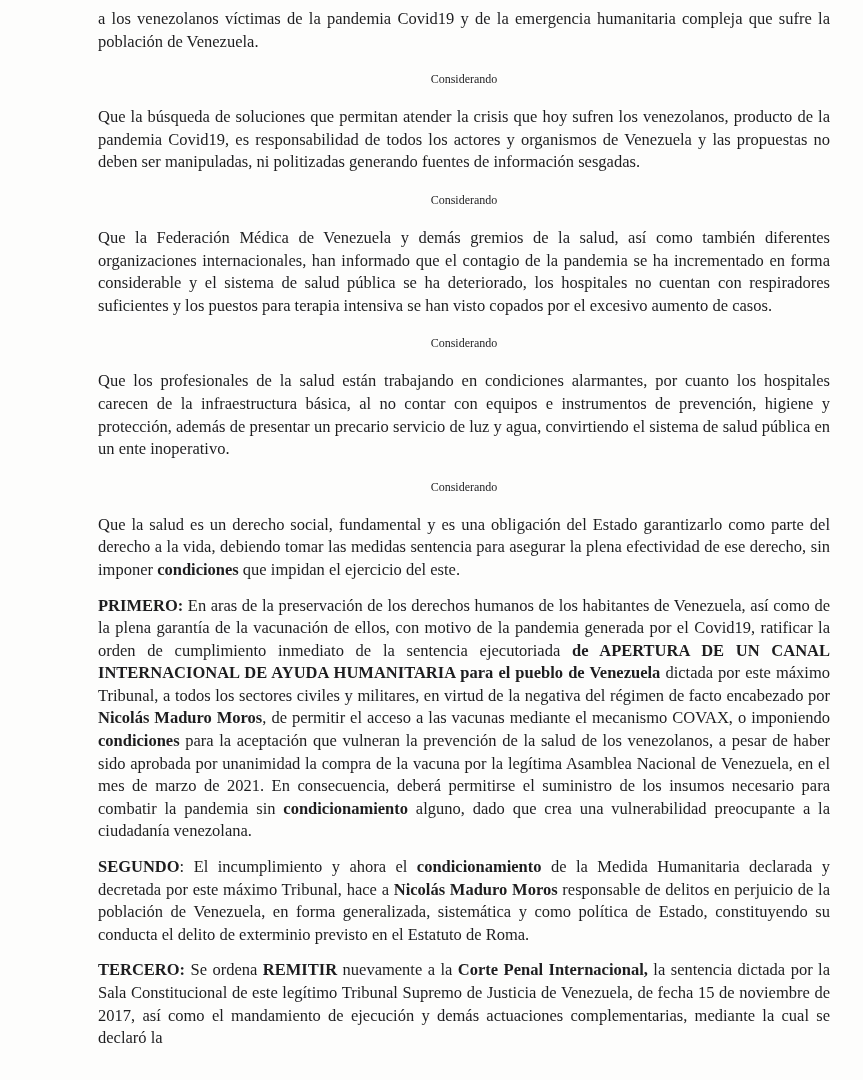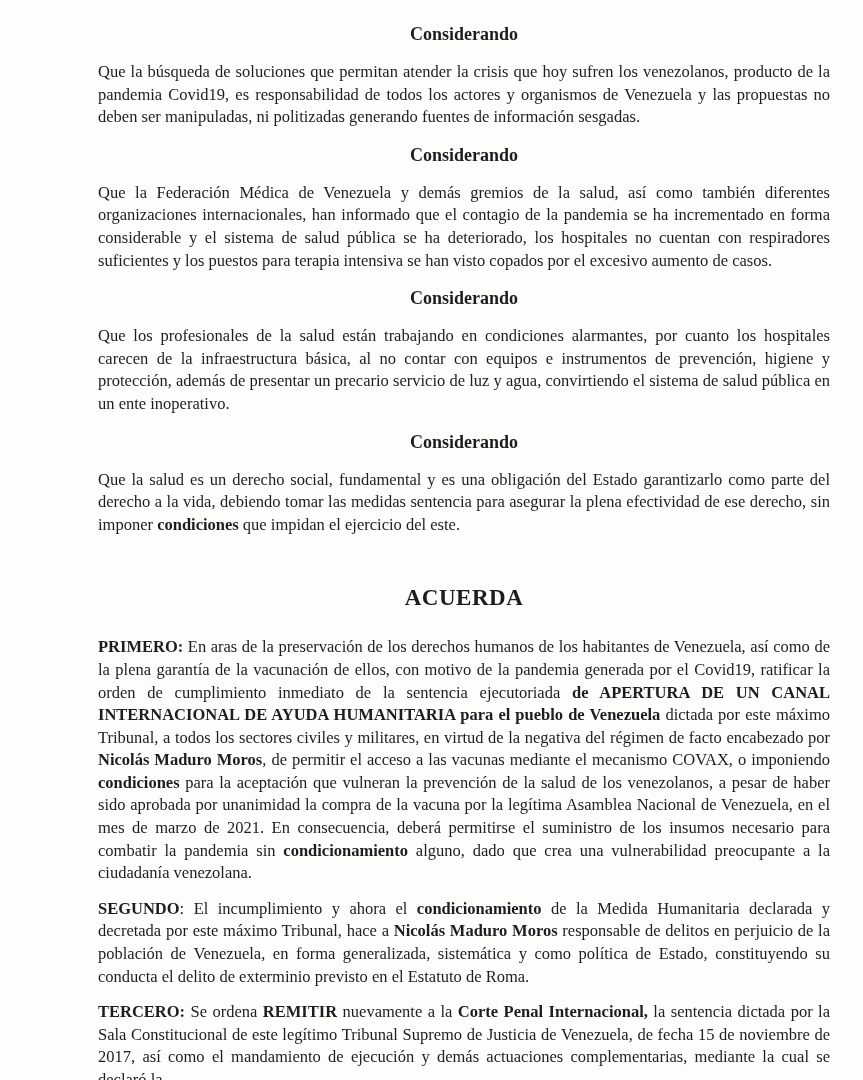--- a/index.html
+++ b/index.html
@@ -24,46 +24,46 @@
   .doc p.para {
     margin: 13px 0;
     text-align: justify;
   }
   .doc p.para:first-child {
     margin-top: 0;
   }
   .doc h3.considerando {
     margin: 15px 0;
     text-align: center;
-    font-size: 18px;
-    font-weight: bold;
+    font-size: 12px;
+    font-weight: normal;
     line-height: 23px;
   }
   .doc h2.acuerda {
     margin: 48px 0 24px 0;
     text-align: center;
     font-size: 23px;
     font-weight: bold;
     letter-spacing: 0.5px;
     line-height: 28px;
   }
   .run-b { font-weight: bold; }
   .run-u { text-underline-offset: 2px; }
 </style>
 </head>
 <body>
 
 <div class="page">
   <article class="doc" id="doc-body">
+      <p class="para"><span class="">a los venezolanos víctimas de la pandemia Covid19 y de la emergencia humanitaria compleja que sufre la población de Venezuela.</span></p>
       <h3 class="considerando">Considerando</h3>
       <p class="para"><span class="">Que la búsqueda de soluciones que permitan atender la crisis que  hoy sufren los venezolanos, producto de la pandemia Covid19, es responsabilidad de todos los actores y organismos de Venezuela y las propuestas no deben ser manipuladas, ni politizadas generando fuentes de información sesgadas.</span></p>
       <h3 class="considerando">Considerando</h3>
       <p class="para"><span class="">Que la Federación Médica de Venezuela y demás gremios de la salud, así como también diferentes organizaciones internacionales,  han informado que el contagio de la pandemia se ha incrementado en forma considerable y el sistema de salud pública se ha deteriorado, los hospitales no cuentan con respiradores suficientes y los puestos para terapia intensiva se han visto copados por el excesivo aumento de casos.</span></p>
       <h3 class="considerando">Considerando</h3>
       <p class="para"><span class="">Que los profesionales de la salud están trabajando en condiciones alarmantes, por cuanto los hospitales carecen de la infraestructura básica, al no contar con equipos e instrumentos de prevención, higiene y protección, además de presentar un precario servicio de luz y agua, convirtiendo el sistema de salud pública en un ente inoperativo.</span></p>
       <h3 class="considerando">Considerando</h3>
       <p class="para"><span class="">Que la salud es un derecho social, fundamental y es una obligación del Estado  garantizarlo como parte del derecho a la vida, debiendo tomar las medidas sentencia para asegurar la plena efectividad de ese derecho, sin imponer </span><span class="run-b ">condiciones</span><span class=""> que impidan el ejercicio del este.</span></p>
-      <h2 class="acuerda">ACUERDA</h2>
       <p class="para"><span class="run-b run-u">PRIMERO</span><span class="run-b ">:</span><span class=""> En aras de la preservación de los derechos humanos de los habitantes de Venezuela, así como de la plena garantía de la vacunación de ellos, con motivo de la pandemia generada por el Covid19, ratificar la orden de cumplimiento inmediato de la sentencia ejecutoriada </span><span class="run-b ">de APERTURA DE UN CANAL INTERNACIONAL DE AYUDA HUMANITARIA para el pueblo de Venezuela</span><span class=""> dictada por este máximo Tribunal, a todos los sectores civiles y militares, en virtud de la negativa del régimen de facto encabezado por </span><span class="run-b ">Nicolás Maduro Moros</span><span class="">, de permitir el acceso a las vacunas mediante el mecanismo COVAX, o imponiendo </span><span class="run-b ">condiciones</span><span class=""> para la aceptación que vulneran la prevención de la salud de los venezolanos, a pesar de haber sido aprobada por unanimidad la compra de la vacuna por la legítima Asamblea Nacional de Venezuela, en el mes de marzo de 2021. En consecuencia, deberá permitirse el suministro de los insumos necesario para combatir la pandemia sin </span><span class="run-b ">condicionamiento</span><span class=""> alguno, dado que crea una vulnerabilidad preocupante a la ciudadanía venezolana.</span></p>
       <p class="para"><span class="run-b run-u">SEGUNDO</span><span class="">: El incumplimiento y ahora el </span><span class="run-b ">condicionamiento</span><span class=""> de la Medida Humanitaria declarada y decretada por este máximo Tribunal, hace a </span><span class="run-b ">Nicolás Maduro Moros</span><span class=""> responsable de delitos en perjuicio de la población de Venezuela, en forma generalizada, sistemática y como política de Estado, constituyendo su conducta el delito de exterminio  previsto en el Estatuto de Roma.</span></p>
       <p class="para"><span class="run-b run-u">TERCERO</span><span class="run-b ">:</span><span class=""> Se ordena </span><span class="run-b ">REMITIR</span><span class=""> nuevamente a la </span><span class="run-b ">Corte Penal Internacional,</span><span class=""> la sentencia dictada por la Sala Constitucional de este legítimo Tribunal Supremo de Justicia de Venezuela, de fecha 15 de noviembre de 2017, así como el mandamiento de ejecución y demás actuaciones complementarias, mediante la cual se declaró la </span></p>
     </article>
 </div>
 
 </body></html>

